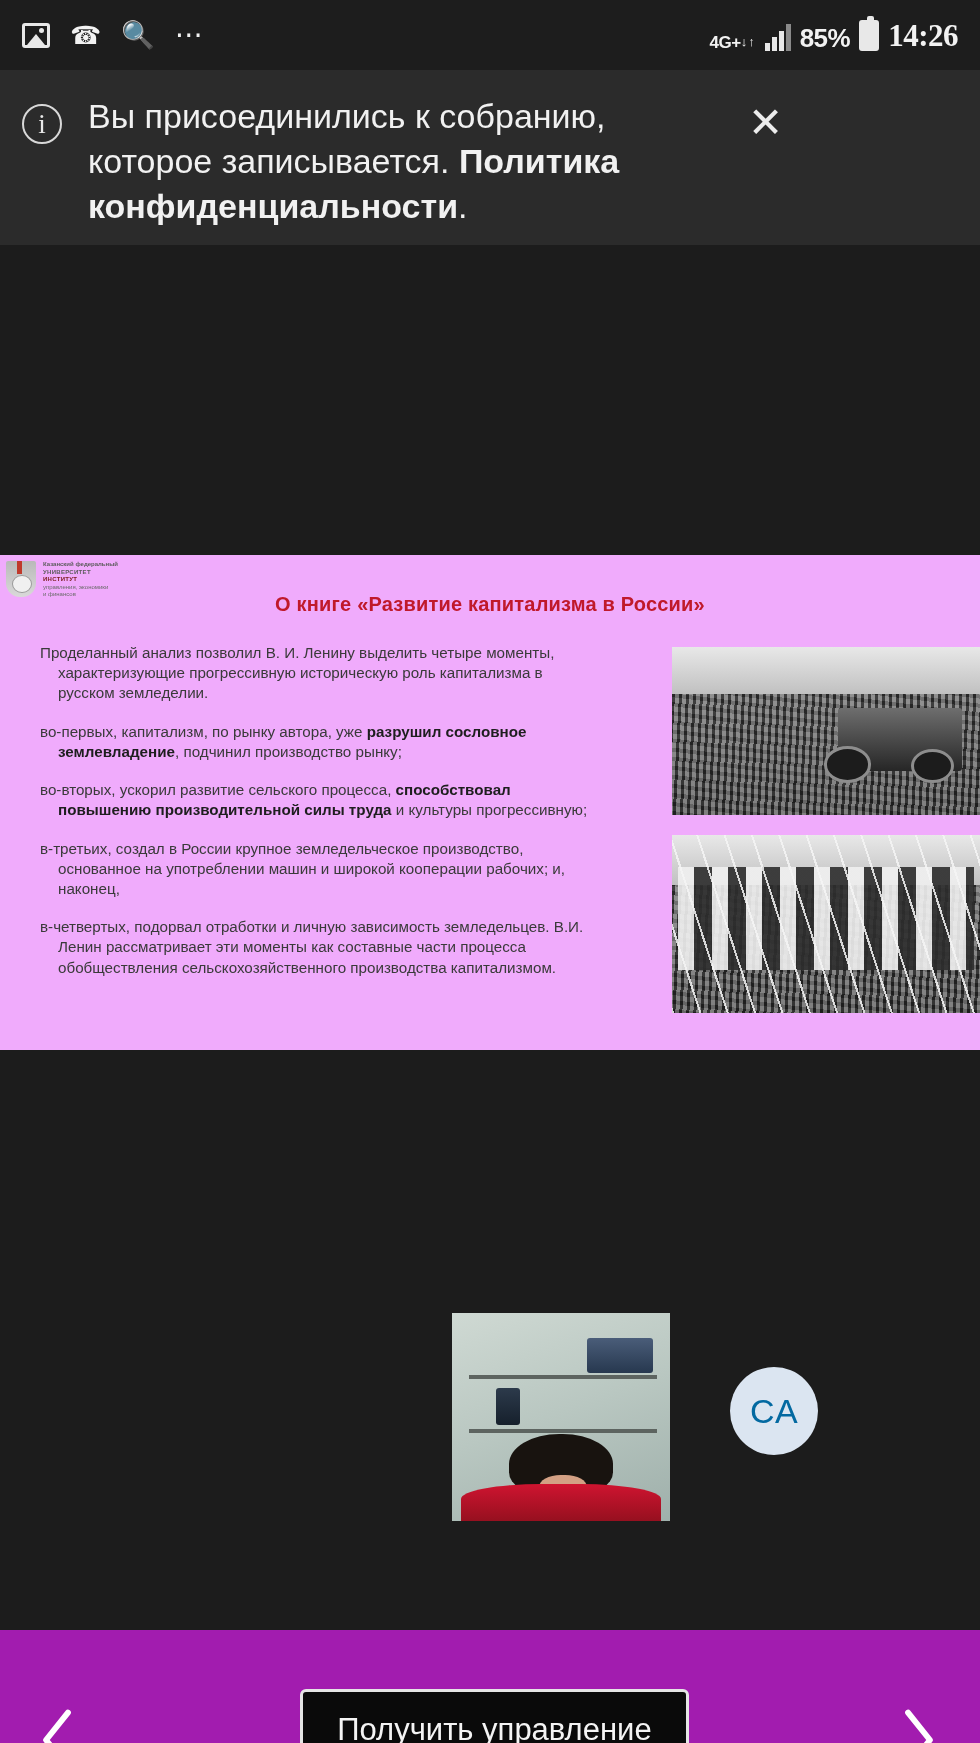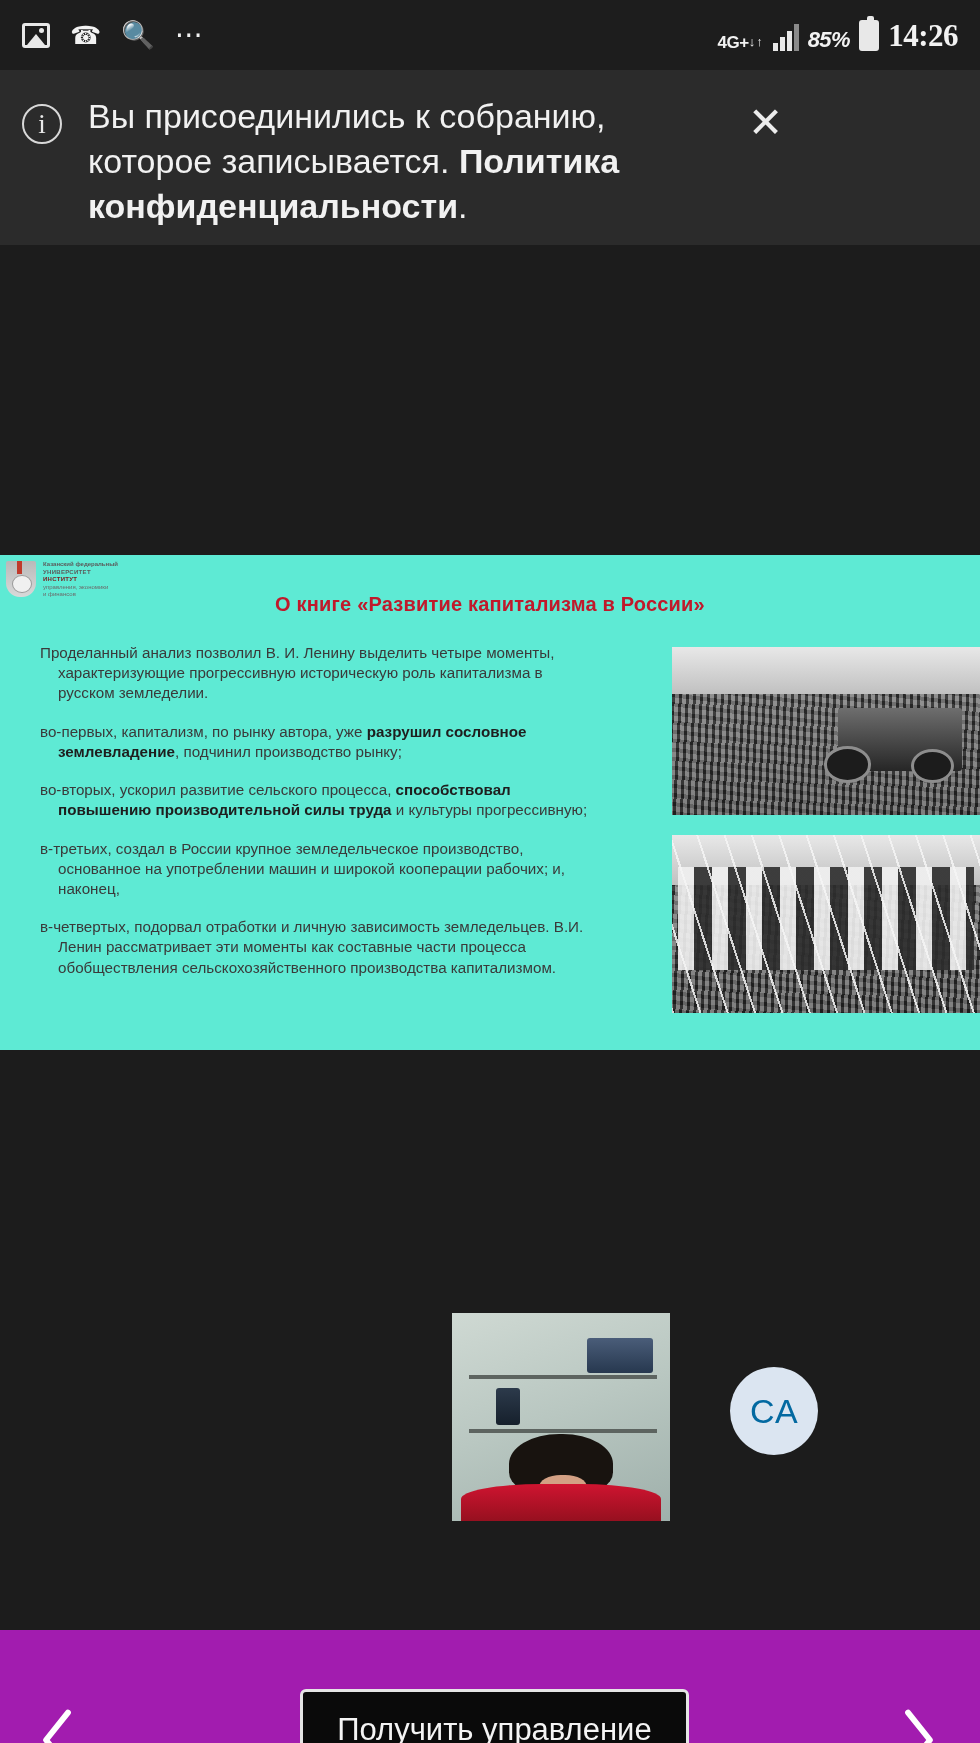--- a/index.html
+++ b/index.html
@@ -47,21 +47,21 @@
   .icon-dots { font-size: 28px; line-height: 0.6; letter-spacing: 2px; }
   .net-group { display: flex; flex-direction: row; align-items: center; line-height: 1; }
   .net-label { font-size: 17px; font-weight: bold; letter-spacing: -0.5px; }
   .net-arrows { font-size: 13px; letter-spacing: 1px; margin-top: -1px; }
   .bars { display: flex; align-items: flex-end; gap: 2px; height: 28px; }
   .bars i { display: block; width: 5px; background: #e8e8e8; }
   .bars i:nth-child(1) { height: 8px; }
   .bars i:nth-child(2) { height: 14px; }
   .bars i:nth-child(3) { height: 20px; }
   .bars i:nth-child(4) { height: 27px; background: #8a8a8a; }
-  .sb-pct { font-size: 22px; font-weight: bold; letter-spacing: -0.5px; line-height: 1; font-style: italic; }
+  .sb-pct { font-size: 26px; font-weight: bold; letter-spacing: -0.5px; line-height: 1; }
   .icon-battery {
     width: 20px; height: 31px; border: 3px solid #e8e8e8; border-radius: 3px;
     position: relative; background: #e8e8e8;
   }
   .icon-battery::before {
     content: ""; position: absolute; top: -7px; left: 5px;
     width: 7px; height: 4px; background: #e8e8e8; border-radius: 2px 2px 0 0;
   }
   .sb-time { font-size: 31px; font-weight: bold; letter-spacing: -0.5px; line-height: 1; font-family: Liberation Serif, serif; }
 
@@ -99,21 +99,21 @@
   .stage {
     position: absolute; top: 245px; left: 0;
     width: 980px; height: 1385px;
     background: #1c1c1c;
   }
 
   
   .slide {
     position: absolute; left: 0; top: 310px;
     width: 980px; height: 495px;
-    background: #5eead4;
+    background: #f0abfc;
     overflow: hidden;
   }
   .slide-logo {
     position: absolute; left: 6px; top: 6px;
     display: flex; align-items: flex-start; gap: 7px;
   }
   .crest {
     width: 30px; height: 36px;
     background: linear-gradient(180deg,#b9b9b9 0%, #d9d9d9 100%);
     position: relative;

